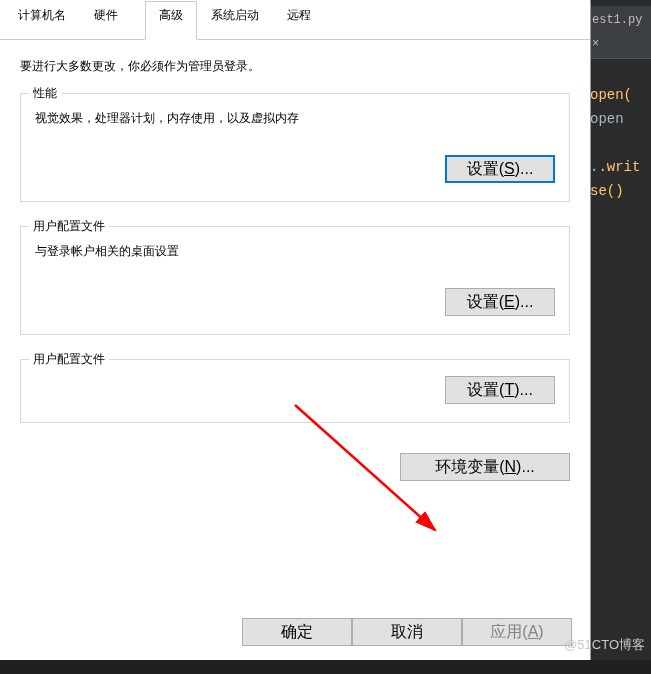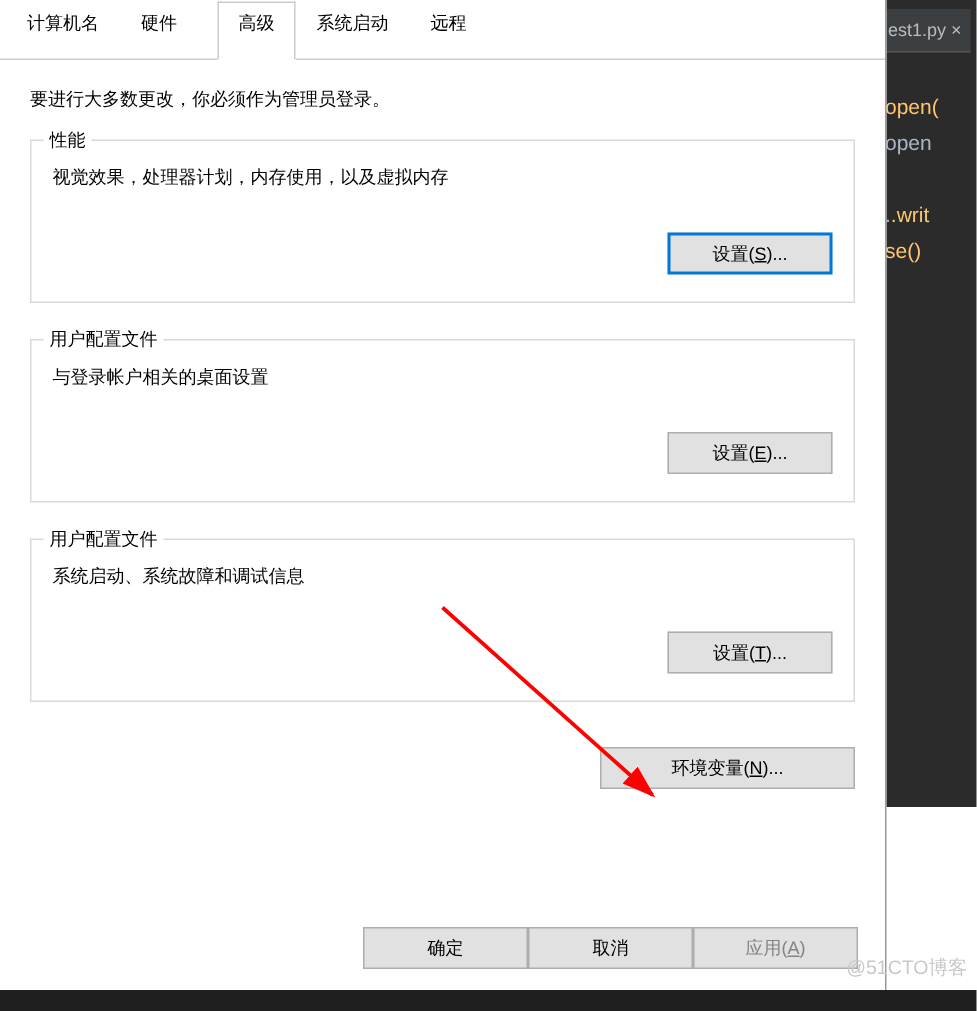--- a/index.html
+++ b/index.html
@@ -1,39 +1,39 @@
 <!DOCTYPE html>
 <html><head>
 <meta charset="utf-8">
 <style>
 * { box-sizing: border-box; margin: 0; padding: 0; }
 body { font-family: "Microsoft YaHei", "Segoe UI", sans-serif; font-size: 12px; background: #fff; width: 651px; height: 674px; overflow: hidden; position: relative; }
 
-.code-bg { position: absolute; right: 0; top: 0; width: 65px; height: 538px; background: #2b2b2b; color: #a9b7c6; font-family: Liberation Sans, sans-serif; font-size: 14px; padding-top: 6px; overflow: hidden; line-height: 24px; }
+.code-bg { position: absolute; right: 0; top: 0; width: 65px; height: 674px; background: #2b2b2b; color: #a9b7c6; font-family: Liberation Mono, monospace; font-size: 14px; padding-top: 6px; overflow: hidden; line-height: 24px; }
 .code-bg .tab { background: #3c3f41; color: #bbbbbb; font-size: 12px; padding: 2px 6px; border-bottom: 1px solid #555; display: inline-block; }
 .code-bg .fn { color: #ffc66d; }
 .code-bg .id { color: #a9b7c6; }
 .code-bg .pa { color: #a9b7c6; }
 .code-line { padding-left: 4px; white-space: nowrap; }
 
 .dialog { position: absolute; left: 0; top: 0; width: 591px; height: 660px; background: #fff; border-right: 1px solid #999; }
 
 .tabs { display: flex; border-bottom: 1px solid #ccc; height: 40px; background: #fff; padding-left: 4px; }
 .tab-item { padding: 5px 13px 4px; font-size: 12px; color: #000; border: 1px solid transparent; border-bottom: none; cursor: pointer; position: relative; top: 1px; }
 .tab-item.active { background: #fff; border: 1px solid #ccc; border-bottom: 1px solid #fff; margin-left: 13px; }
 
 .content { padding: 18px 20px 0 20px; }
 .content .info { margin-bottom: 18px; font-size: 12px; }
 
 .group { border: 1px solid #d9d9d9; margin-bottom: 24px; position: relative; padding: 16px 14px 18px 14px; }
 .group-title { position: absolute; top: -9px; left: 8px; background: #fff; padding: 0 4px; font-size: 12px; }
 .group-desc { font-size: 12px; margin-bottom: 28px; color: #000; }
 .group-btnrow { display: flex; justify-content: flex-end; }
 
-.win-btn { min-width: 110px; height: 28px; background: #e1e1e1; border: 1px solid #adadad; font-size: 12px; font-family: inherit; cursor: pointer; padding: 0 16px; }
+.win-btn { min-width: 110px; height: 28px; background: #e1e1e1; border: 1px solid #adadad; font-size: 16px; font-family: inherit; cursor: pointer; padding: 0 16px; }
 .win-btn.focus { border: 2px solid #0078d7; background: #e1e1e1; }
 .win-btn.disabled { color: #838383; cursor: default; }
 .win-btn .ul { text-decoration: underline; }
 
 .env-row { display: flex; justify-content: flex-end; margin-top: 30px; }
 
 .bottom-bar { position: absolute; bottom: 14px; left: 0; right: 0; display: flex; justify-content: flex-end; gap: 0; padding-right: 18px; }
 
 .taskbar { position: absolute; bottom: 0; left: 0; width: 100%; height: 14px; background: #1f1f1f; }
 
@@ -77,21 +77,20 @@
     <div class="group">
       <div class="group-title">用户配置文件</div>
       <div class="group-desc">与登录帐户相关的桌面设置</div>
       <div class="group-btnrow">
         <button class="win-btn"><span>设置(</span><span class="ul">E</span><span>)...</span></button>
       </div>
     </div>
 
     <div class="group">
       <div class="group-title">用户配置文件</div>
-      <div class="group-desc">系统启动、系统故障和调试信息</div>
       <div class="group-btnrow">
         <button class="win-btn"><span>设置(</span><span class="ul">T</span><span>)...</span></button>
       </div>
     </div>
 
     <div class="env-row">
       <button class="win-btn" style="min-width:170px"><span>环境变量(</span><span class="ul">N</span><span>)...</span></button>
     </div>
   </div>
 

